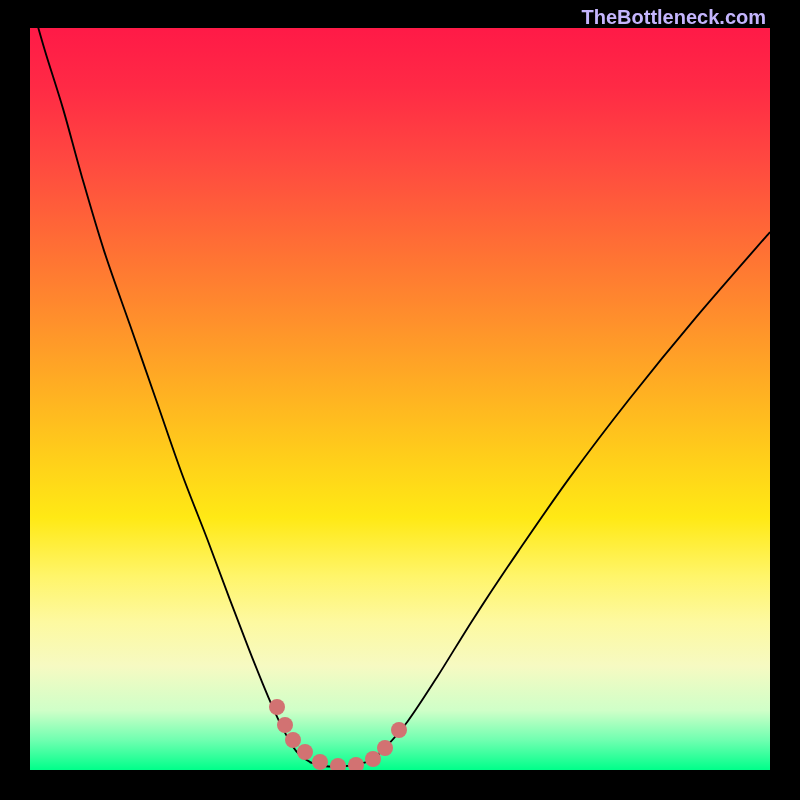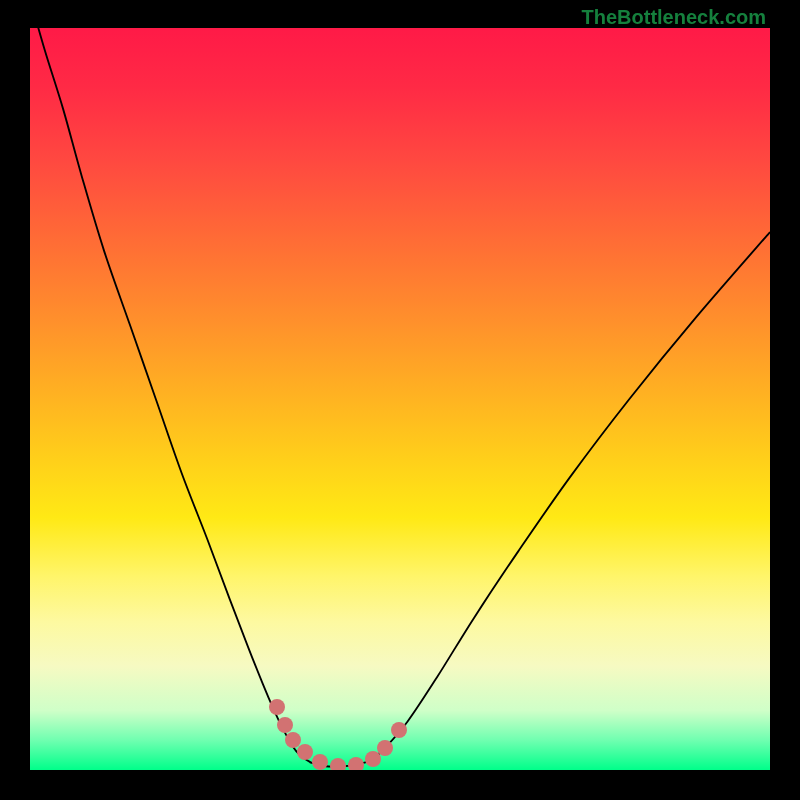--- a/index.html
+++ b/index.html
@@ -14,21 +14,21 @@
       #ff8b2d 38%,
       #ffad23 48%,
       #ffcf1a 58%,
       #ffe915 66%,
       #fff56b 74%,
       #fdf9a0 80%,
       #f6fac2 86%,
       #cfffc8 92%,
       #6fffb0 96%,
       #00ff8a 100%);}
-  .attr{position:absolute;right:34px;top:6px;color:#15803d;font:700 20px Arial,Helvetica,sans-serif}
+  .attr{position:absolute;right:34px;top:6px;color:#c4b5fd;font:700 20px Arial,Helvetica,sans-serif}
   svg.curve{position:absolute;left:0;top:0;width:100%;height:100%}
   .pt{position:absolute;width:16px;height:16px;border-radius:50%;background:#d27272;transform:translate(-50%,-50%)}
 </style>
 </head>
 <body>
 
 <div class="frame">
   <div class="attr">TheBottleneck.com</div>
 
   <div class="plot">

